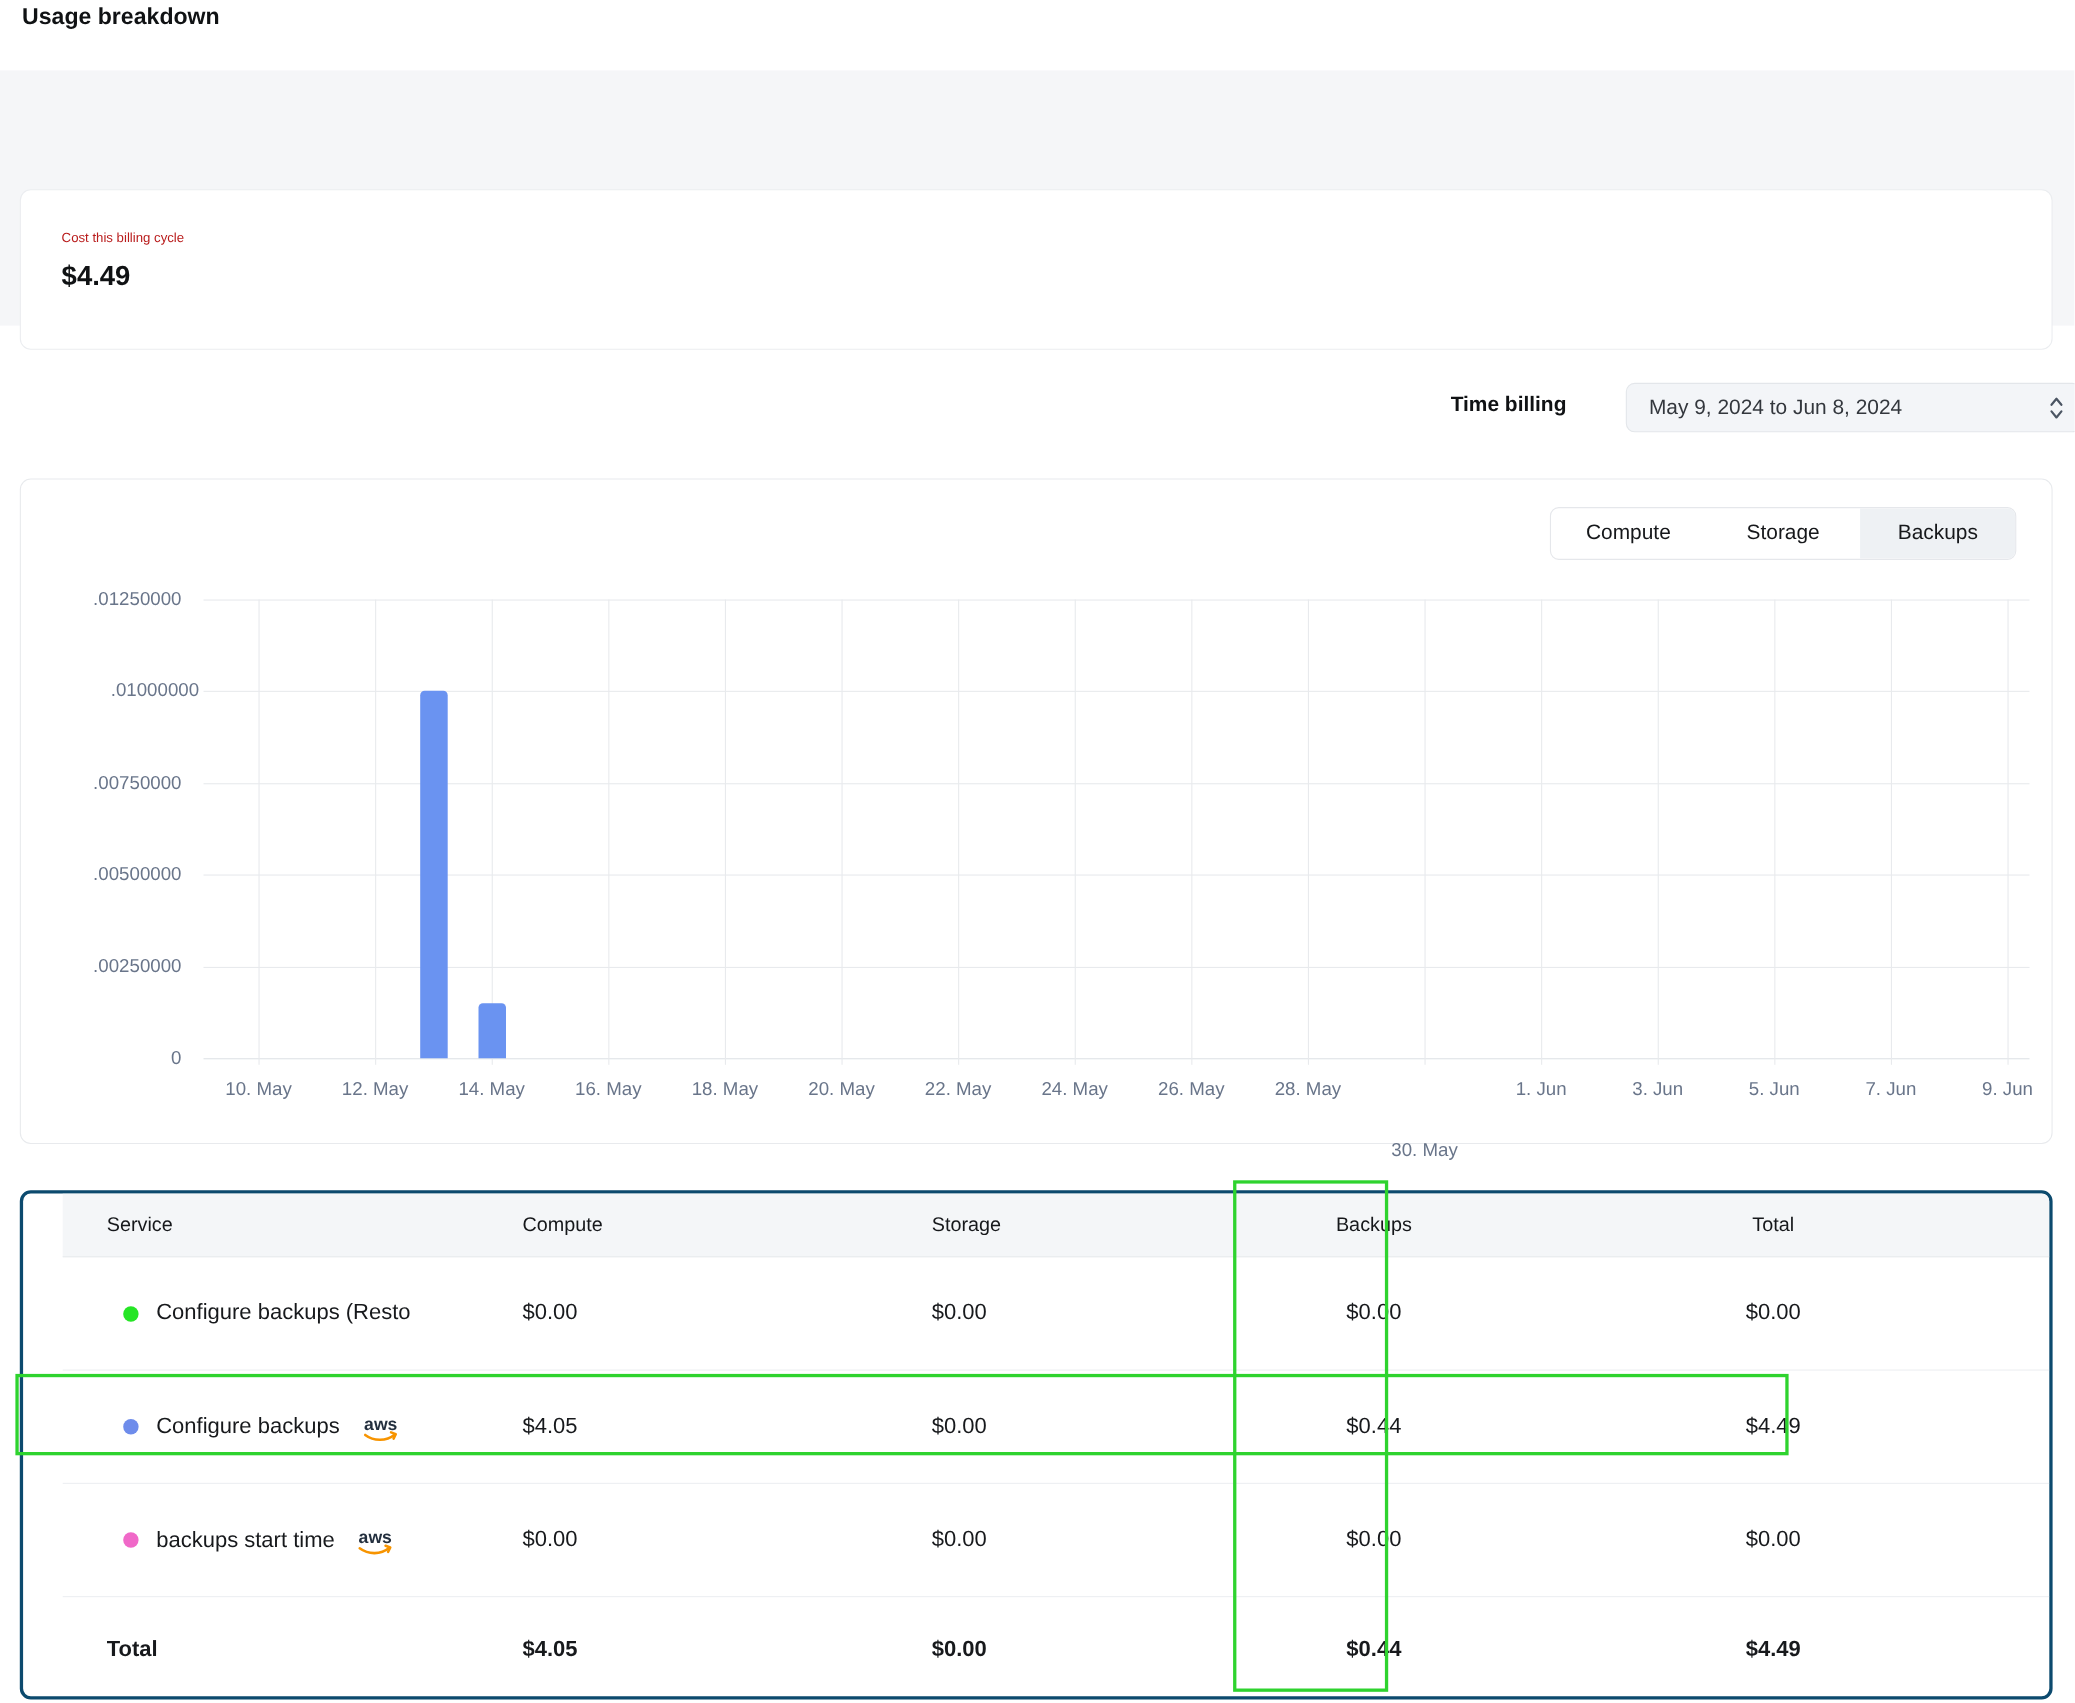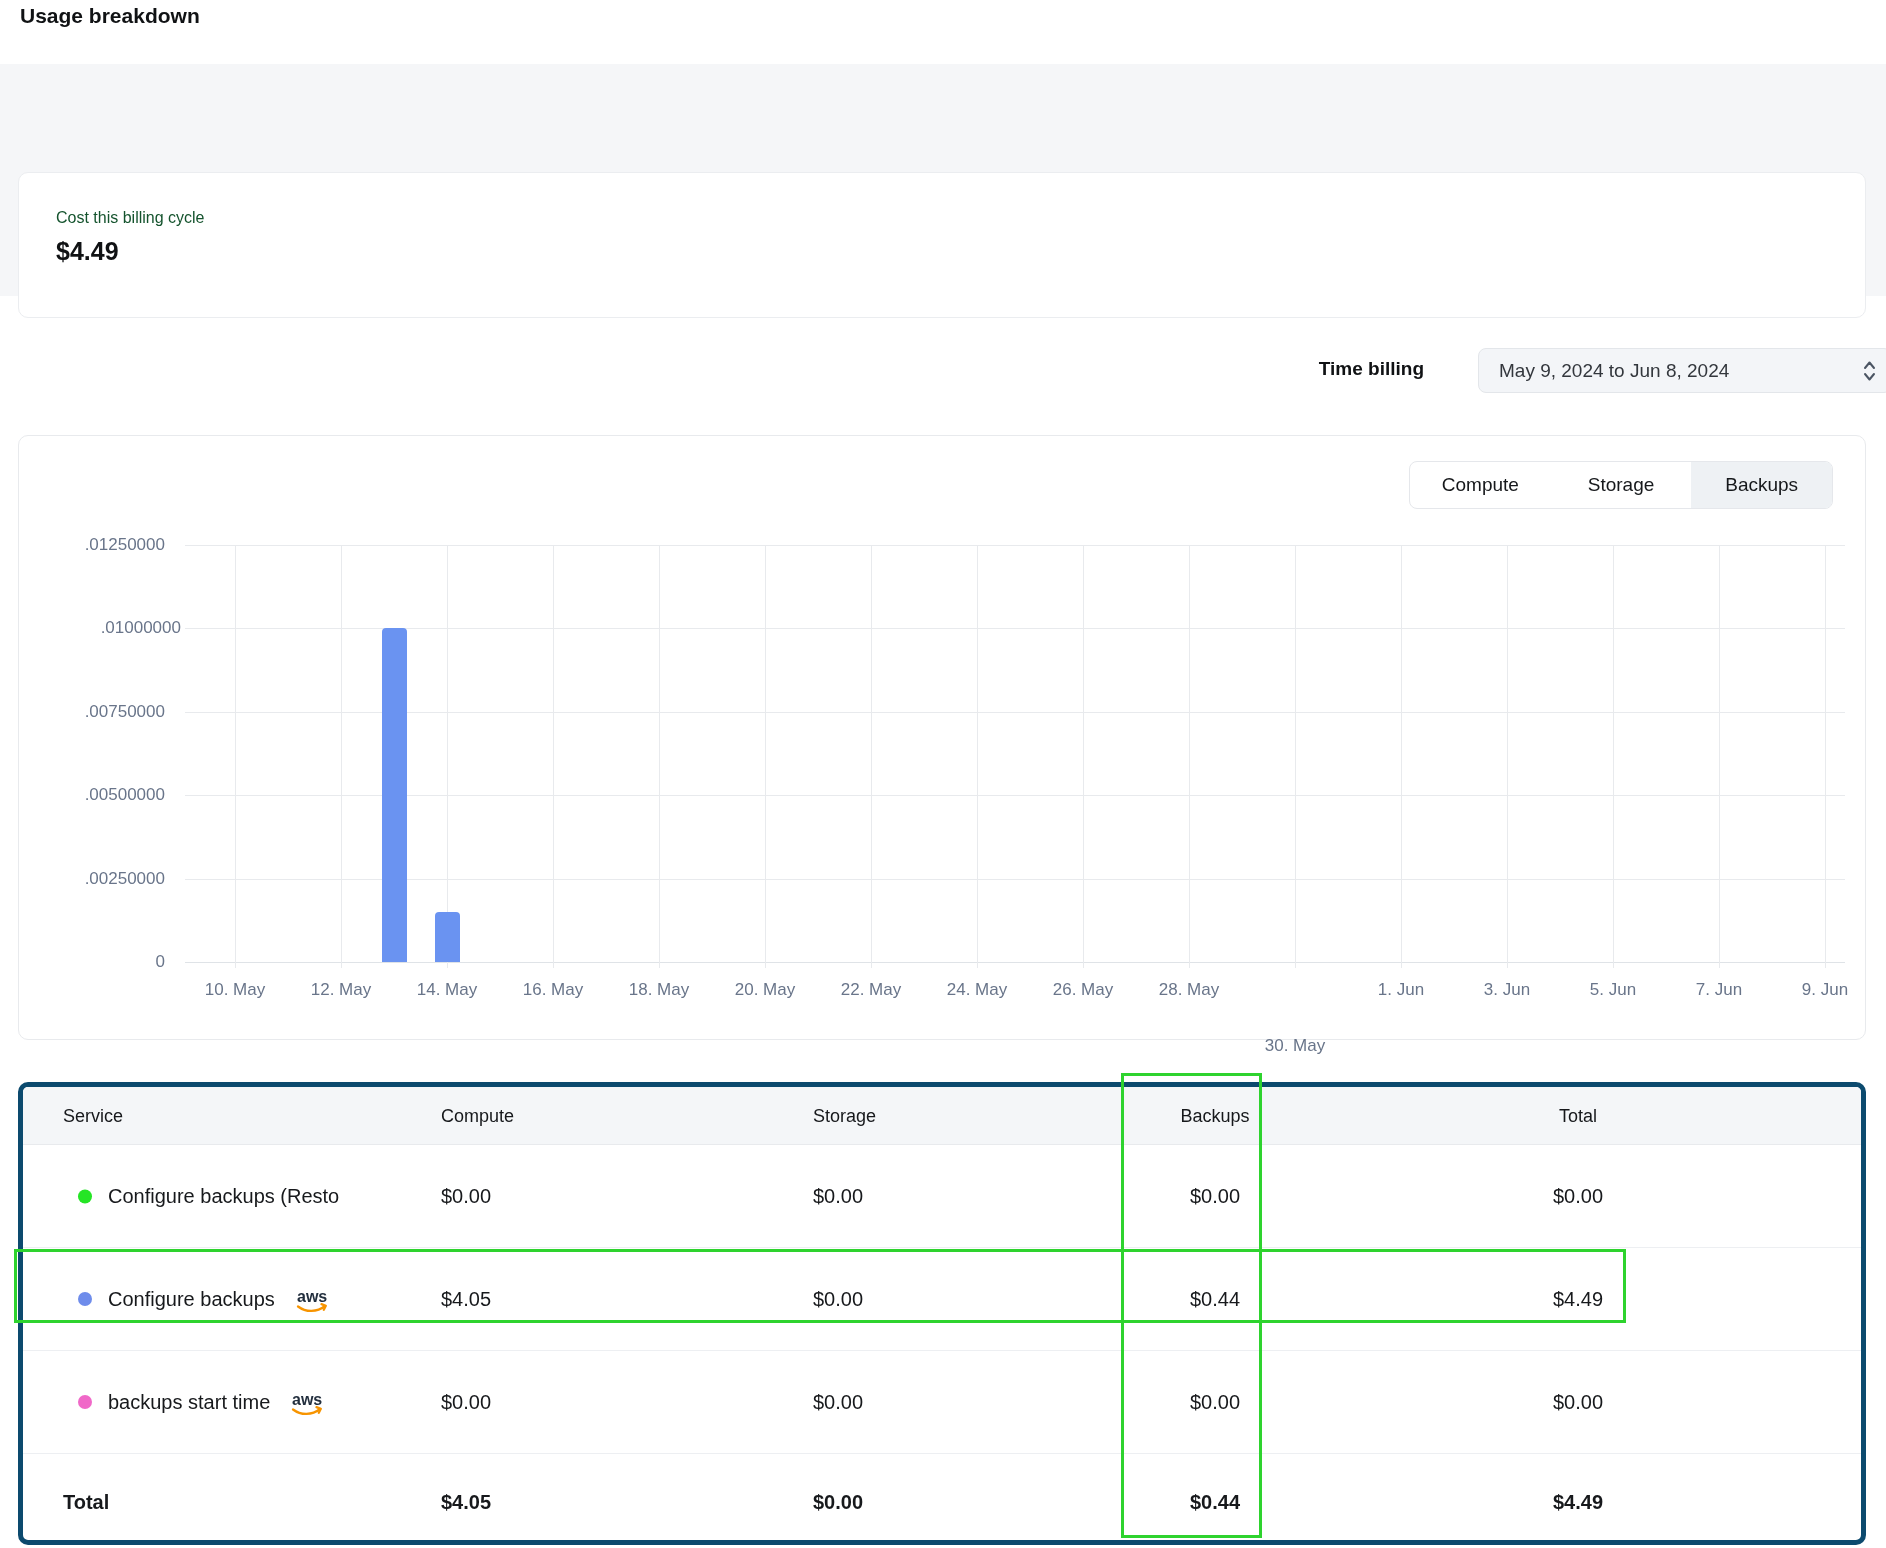--- a/index.html
+++ b/index.html
@@ -13,21 +13,21 @@
   }
   .abs { position: absolute; }
 
   
   .page-title { left:20px; top:4px; font-size:21px; font-weight:700; color:#101214; }
 
   
   .band { left:0; top:64px; width:1886px; height:232px; background:#f5f6f8; }
   .cost-card { left:18px; top:108px; width:1848px; height:146px; background:#ffffff;
                border:1px solid #ebedf0; border-radius:10px; }
-  .cost-label { left:37px; top:36px; font-size:16px; color:#14532d; position:absolute; }
+  .cost-label { left:37px; top:36px; font-size:12px; color:#b91c1c; position:absolute; }
   .cost-value { left:37px; top:64px; font-size:25px; font-weight:700; color:#101214; position:absolute; }
 
   
   .tp-label { left:1284px; top:358px; width:140px; text-align:right; font-size:19px; font-weight:700; color:#101214; }
   .tp-select { left:1458px; top:348px; width:414px; height:45px; background:#f3f5f8;
                border:1px solid #e3e6ea; border-radius:8px; display:flex; align-items:center;
                justify-content:space-between; padding:0 14px 0 20px; cursor:pointer;
                font-size:19px; color:#33373d; font-family:inherit;margin-left:20px; }
   .tp-select .chev { display:flex; align-items:center; }
 
@@ -42,21 +42,21 @@
 
   .gridline-h { position:absolute; height:1px; background:#e8eaed; }
   .gridline-h.zero { background:#dfe3e7; }
   .gridline-v { position:absolute; width:1px; background:#e8eaed; }
   .ytick { position:absolute; width:150px; text-align:right; font-size:17px; color:#69758a; }
   .xtick { position:absolute; width:120px; text-align:center; font-size:17px; color:#69758a; }
   .bar   { position:absolute; border-radius:4px 4px 0 0; }
 
   
   .table-panel { left:18px; top:1082px; width:1848px; height:463px;
-                 border:5px solid #0c4a6e; border-radius:10px; background:#fff; overflow:hidden; }
+                 border:3px solid #0c4a6e; border-radius:10px; background:#fff; overflow:hidden;padding-left:36px; }
   .thead { position:relative; height:58px; background:#f4f6f8; border-bottom:1px solid #e8eaed;
            font-size:18px; font-weight:500; color:#16181b; }
   .trow  { position:relative; height:103px; border-bottom:1px solid #edeff2; font-size:20px; }
   .trow-total { position:relative; height:95px; font-size:20px; font-weight:700; }
   .cell { position:absolute; top:50%; transform:translateY(-50%); white-space:nowrap; }
   .c-service  { left:40px; }
   .c-service-flex { left:55px; display:flex; align-items:center; gap:16px;justify-content:space-between; }
   .c-compute  { left:418px; }
   .c-storage  { left:790px; }
   .c-backups  { left:1092px; width:200px; text-align:center; }

